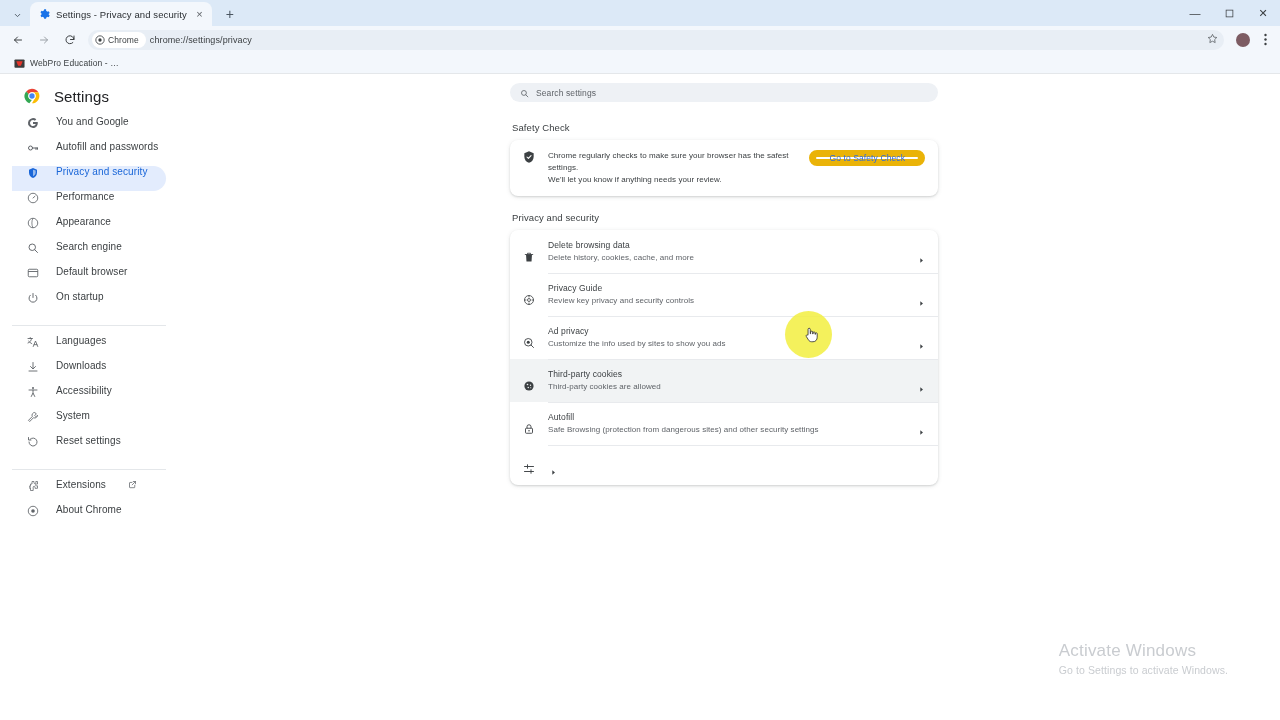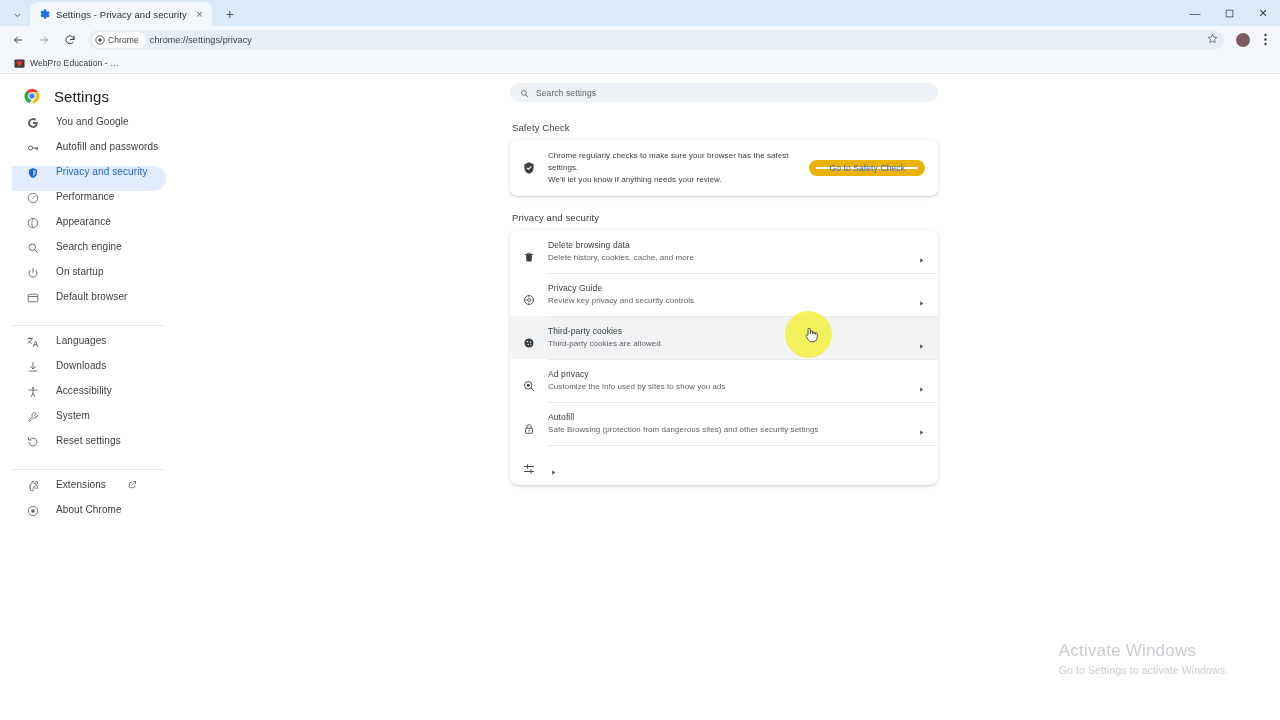--- a/index.html
+++ b/index.html
@@ -103,21 +103,21 @@
 
   .section-wrap { width:428px; margin: 0 auto; }
   .section-title { font-size:9.5px; color:#3c4043; padding: 20px 2px 7px 2px; letter-spacing:.1px; }
   .section-title.second { padding-top: 16px; }
 
   .card {
     background:#fff; border-radius:8px;
     box-shadow: 0 1px 2px rgba(60,64,67,.18), 0 1px 5px rgba(60,64,67,.10);
   }
 
-  .safety-row { display:flex; align-items:center; padding: 10px 13px 10px 12px; gap:12px; }
+  .safety-row { display:flex; align-items:flex-start; padding: 10px 13px 10px 12px; gap:12px; }
   .safety-ic { width:14px; height:14px; flex:0 0 auto; }
   .safety-txt { flex:1 1 auto; }
   .safety-l1, .safety-l2 { font-size:8px; color:#3c4043; line-height:12px; letter-spacing:.05px; }
   .safety-btn {
     border:7px solid #eab308; border-radius:12px; height:16px; padding: 0 13px;
     display:flex; align-items:center; color:#2f6adb; font-size:8.5px; white-space:nowrap;
     background:#fff; letter-spacing:.1px;
   }
 
   .list-row {
@@ -300,34 +300,34 @@
             <svg width="12" height="12" viewBox="0 0 24 24">
                 <circle cx="10.5" cy="10.5" r="6.5" fill="none" stroke="#5f6368" stroke-width="1.9"></circle>
                 <path d="M15.5 15.5L21 21" stroke="#5f6368" stroke-width="1.9" stroke-linecap="round"></path>
               </svg>
           </span>
           <span class="nav-label">Search engine</span>
         </div>
         <div class="nav-item">
           <span class="nav-ic">
             <svg width="12" height="12" viewBox="0 0 24 24">
+                <rect x="2.5" y="4.5" width="19" height="15" rx="2" fill="none" stroke="#5f6368" stroke-width="1.8"></rect>
+                <path d="M2.5 9h19" stroke="#5f6368" stroke-width="1.8"></path>
+              </svg>
+          </span>
+          <span class="nav-label">Default browser</span>
+        </div>
+        <div class="nav-item">
+          <span class="nav-ic">
+            <svg width="12" height="12" viewBox="0 0 24 24">
                 <path d="M12 3v8" stroke="#5f6368" stroke-width="1.9" stroke-linecap="round"></path>
                 <path d="M6.5 6.5a8 8 0 1011 0" fill="none" stroke="#5f6368" stroke-width="1.9" stroke-linecap="round"></path>
               </svg>
           </span>
           <span class="nav-label">On startup</span>
-        </div>
-        <div class="nav-item">
-          <span class="nav-ic">
-            <svg width="12" height="12" viewBox="0 0 24 24">
-                <rect x="2.5" y="4.5" width="19" height="15" rx="2" fill="none" stroke="#5f6368" stroke-width="1.8"></rect>
-                <path d="M2.5 9h19" stroke="#5f6368" stroke-width="1.8"></path>
-              </svg>
-          </span>
-          <span class="nav-label">Default browser</span>
         </div>
 
         <div class="nav-sep"></div>
 
         <div class="nav-item">
           <span class="nav-ic">
             <svg width="12" height="12" viewBox="0 0 24 24">
                 <path d="M2 5h9M6.5 3v2M9 5c0 4-3 8-7 9" fill="none" stroke="#5f6368" stroke-width="1.7" stroke-linecap="round"></path>
                 <path d="M3.5 10c1.5 2.5 4 4.5 6 5.2" fill="none" stroke="#5f6368" stroke-width="1.7" stroke-linecap="round"></path>
                 <path d="M12.5 21l4.5-11 4.5 11M14.3 17.3h5.4" fill="none" stroke="#5f6368" stroke-width="1.7" stroke-linecap="round" stroke-linejoin="round"></path>
@@ -457,20 +457,39 @@
             <span class="row-ic">
               <svg width="12" height="12" viewBox="0 0 24 24">
                   <circle cx="12" cy="12" r="9" fill="none" stroke="#3c4043" stroke-width="1.6"></circle>
                   <circle cx="12" cy="12" r="3" fill="none" stroke="#3c4043" stroke-width="1.6"></circle>
                   <path d="M12 3v3M12 18v3M3 12h3M18 12h3" stroke="#3c4043" stroke-width="1.6" stroke-linecap="round"></path>
                 </svg>
             </span>
             <div class="row-txt">
               <div class="row-title">Privacy Guide</div>
               <div class="row-sub">Review key privacy and security controls</div>
+            </div>
+            <span class="row-arrow">
+              <svg width="7" height="7" viewBox="0 0 24 24">
+                  <path d="M8 4l9 8-9 8z" fill="#3c4043"></path>
+                </svg>
+            </span>
+          </div>
+
+          <div class="list-row">
+            <span class="row-ic">
+              <svg width="12" height="12" viewBox="0 0 24 24">
+                  <circle cx="10.5" cy="10.5" r="7.5" fill="none" stroke="#3c4043" stroke-width="1.8"></circle>
+                  <path d="M16 16l5 5" stroke="#3c4043" stroke-width="1.8" stroke-linecap="round"></path>
+                  <circle cx="10.5" cy="10.5" r="3" fill="#3c4043"></circle>
+                </svg>
+            </span>
+            <div class="row-txt">
+              <div class="row-title">Ad privacy</div>
+              <div class="row-sub">Customize the info used by sites to show you ads</div>
             </div>
             <span class="row-arrow">
               <svg width="7" height="7" viewBox="0 0 24 24">
                   <path d="M8 4l9 8-9 8z" fill="#3c4043"></path>
                 </svg>
             </span>
           </div>
 
           <div class="list-row hovered">
             <span class="row-ic">
@@ -489,39 +508,20 @@
             <span class="row-arrow">
               <svg width="7" height="7" viewBox="0 0 24 24">
                   <path d="M8 4l9 8-9 8z" fill="#3c4043"></path>
                 </svg>
             </span>
           </div>
 
           <div class="list-row">
             <span class="row-ic">
               <svg width="12" height="12" viewBox="0 0 24 24">
-                  <circle cx="10.5" cy="10.5" r="7.5" fill="none" stroke="#3c4043" stroke-width="1.8"></circle>
-                  <path d="M16 16l5 5" stroke="#3c4043" stroke-width="1.8" stroke-linecap="round"></path>
-                  <circle cx="10.5" cy="10.5" r="3" fill="#3c4043"></circle>
-                </svg>
-            </span>
-            <div class="row-txt">
-              <div class="row-title">Ad privacy</div>
-              <div class="row-sub">Customize the info used by sites to show you ads</div>
-            </div>
-            <span class="row-arrow">
-              <svg width="7" height="7" viewBox="0 0 24 24">
-                  <path d="M8 4l9 8-9 8z" fill="#3c4043"></path>
-                </svg>
-            </span>
-          </div>
-
-          <div class="list-row">
-            <span class="row-ic">
-              <svg width="12" height="12" viewBox="0 0 24 24">
                   <rect x="5" y="10.5" width="14" height="10" rx="1.6" fill="none" stroke="#3c4043" stroke-width="1.8"></rect>
                   <path d="M8 10.5V7.5a4 4 0 018 0v3" fill="none" stroke="#3c4043" stroke-width="1.8"></path>
                   <circle cx="12" cy="15.5" r="1.5" fill="#3c4043"></circle>
                 </svg>
             </span>
             <div class="row-txt">
               <div class="row-title">Autofill</div>
               <div class="row-sub">Safe Browsing (protection from dangerous sites) and other security settings</div>
             </div>
             <span class="row-arrow">

